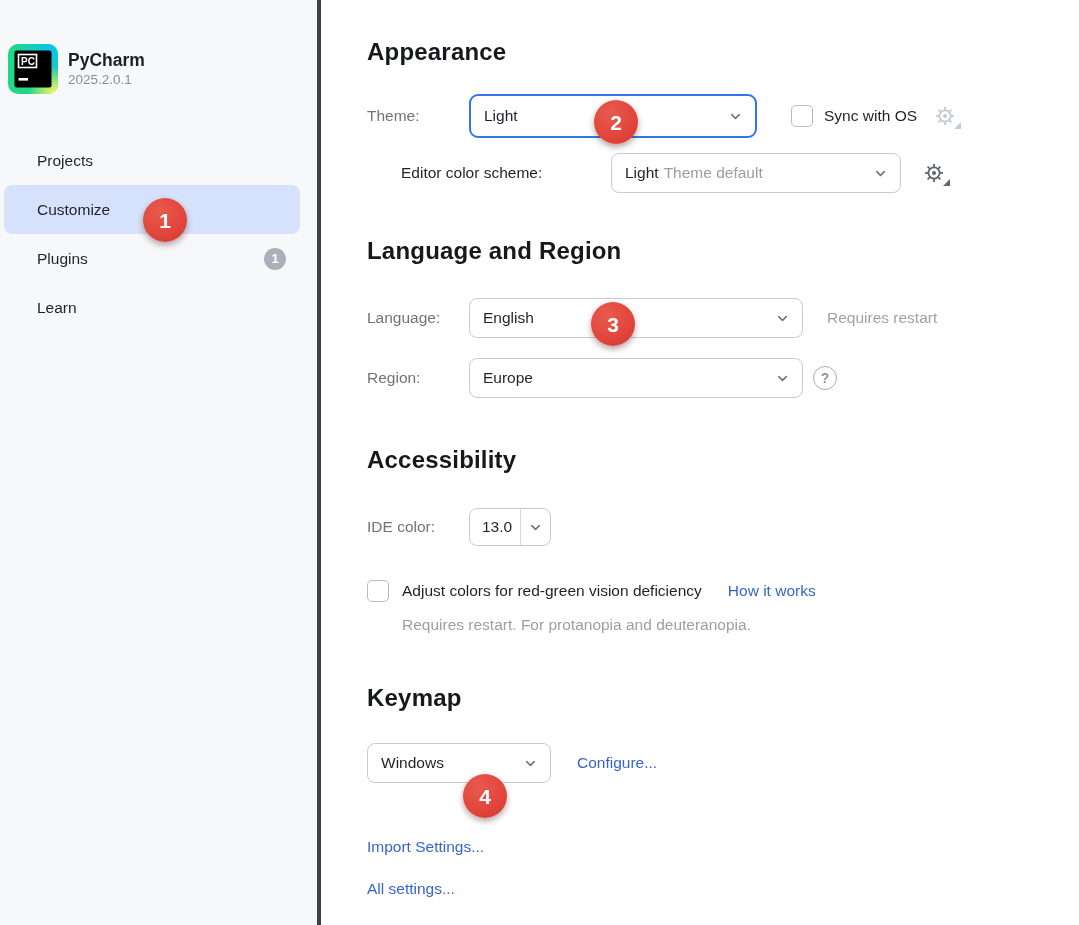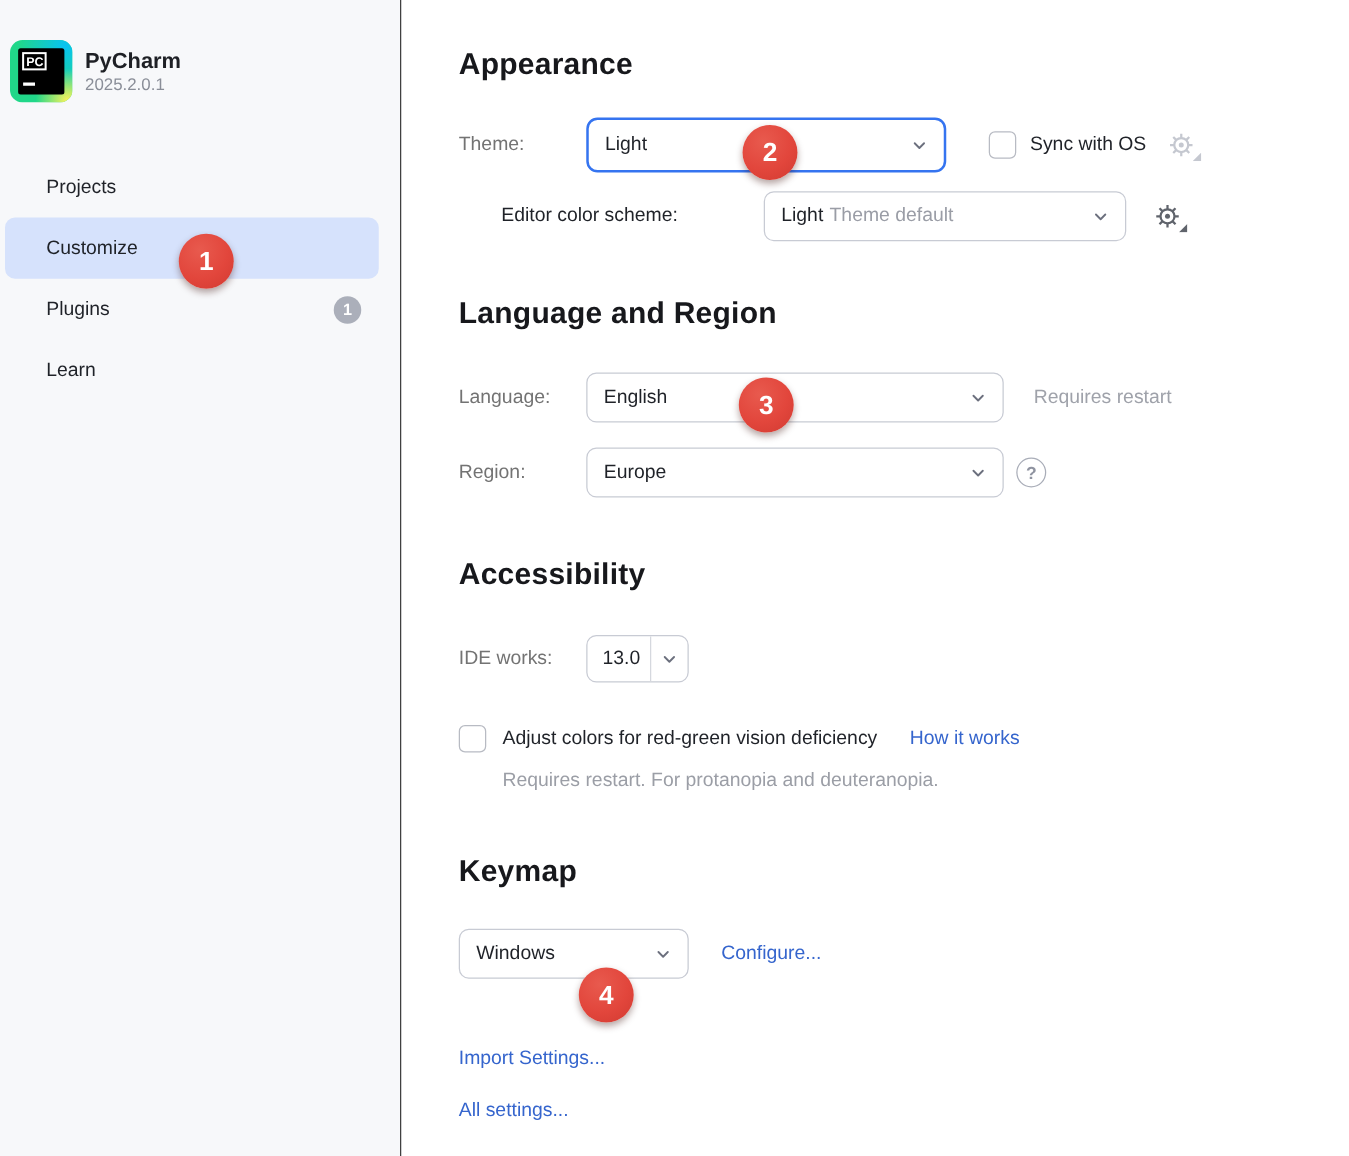--- a/index.html
+++ b/index.html
@@ -5,22 +5,22 @@
   * { box-sizing: border-box; margin: 0; padding: 0; }
   html,body { width:1079px; height:925px; overflow:hidden; }
   body {
     font-family: "Liberation Sans", "DejaVu Sans", sans-serif;
     background:#ffffff; color:#1f2228; display:flex;
   }
 
   
   .sidebar {
     width:321px; flex-shrink:0; height:100%;
-    background:#f7f8fa; border-right:1px solid #404040;
-    padding-top:32px;
+    background:#f7f8fa; border-right:4px solid #404040;
+    padding-top:44px;
   }
   .brand { display:flex; gap:10px; margin-left:8px; align-items:flex-start; }
   .brand-txt { padding-top:5px; }
   .product-name { font-size:17.5px; font-weight:600; color:#1e2025; line-height:22px; }
   .product-version { font-size:13.5px; color:#8a8e98; line-height:18px; }
 
   .menu { margin-top:38px; }
   .side-item {
     position:relative; height:49px; line-height:49px;
     margin:0 17px 0 4px; padding:0 14px 0 33px;
@@ -248,21 +248,21 @@
       <svg class="chev" width="15" height="15" viewBox="0 0 16 16">
           <path d="M4 6l4 4 4-4" stroke="#6c707e" stroke-width="1.6" fill="none" stroke-linecap="round" stroke-linejoin="round"></path>
         </svg>
     </div>
     <span class="help">?</span>
   </div>
 
   <h2 class="sec h-access">Accessibility</h2>
 
   <div class="row ide-row">
-    <span class="row-label">IDE works:</span>
+    <span class="row-label">IDE color:</span>
     <div class="combo">
       <span class="combo-val">13.0</span>
       <span class="combo-arrow">
         <svg width="15" height="15" viewBox="0 0 16 16">
             <path d="M4 6l4 4 4-4" stroke="#6c707e" stroke-width="1.6" fill="none" stroke-linecap="round" stroke-linejoin="round"></path>
           </svg>
       </span>
     </div>
   </div>
 

